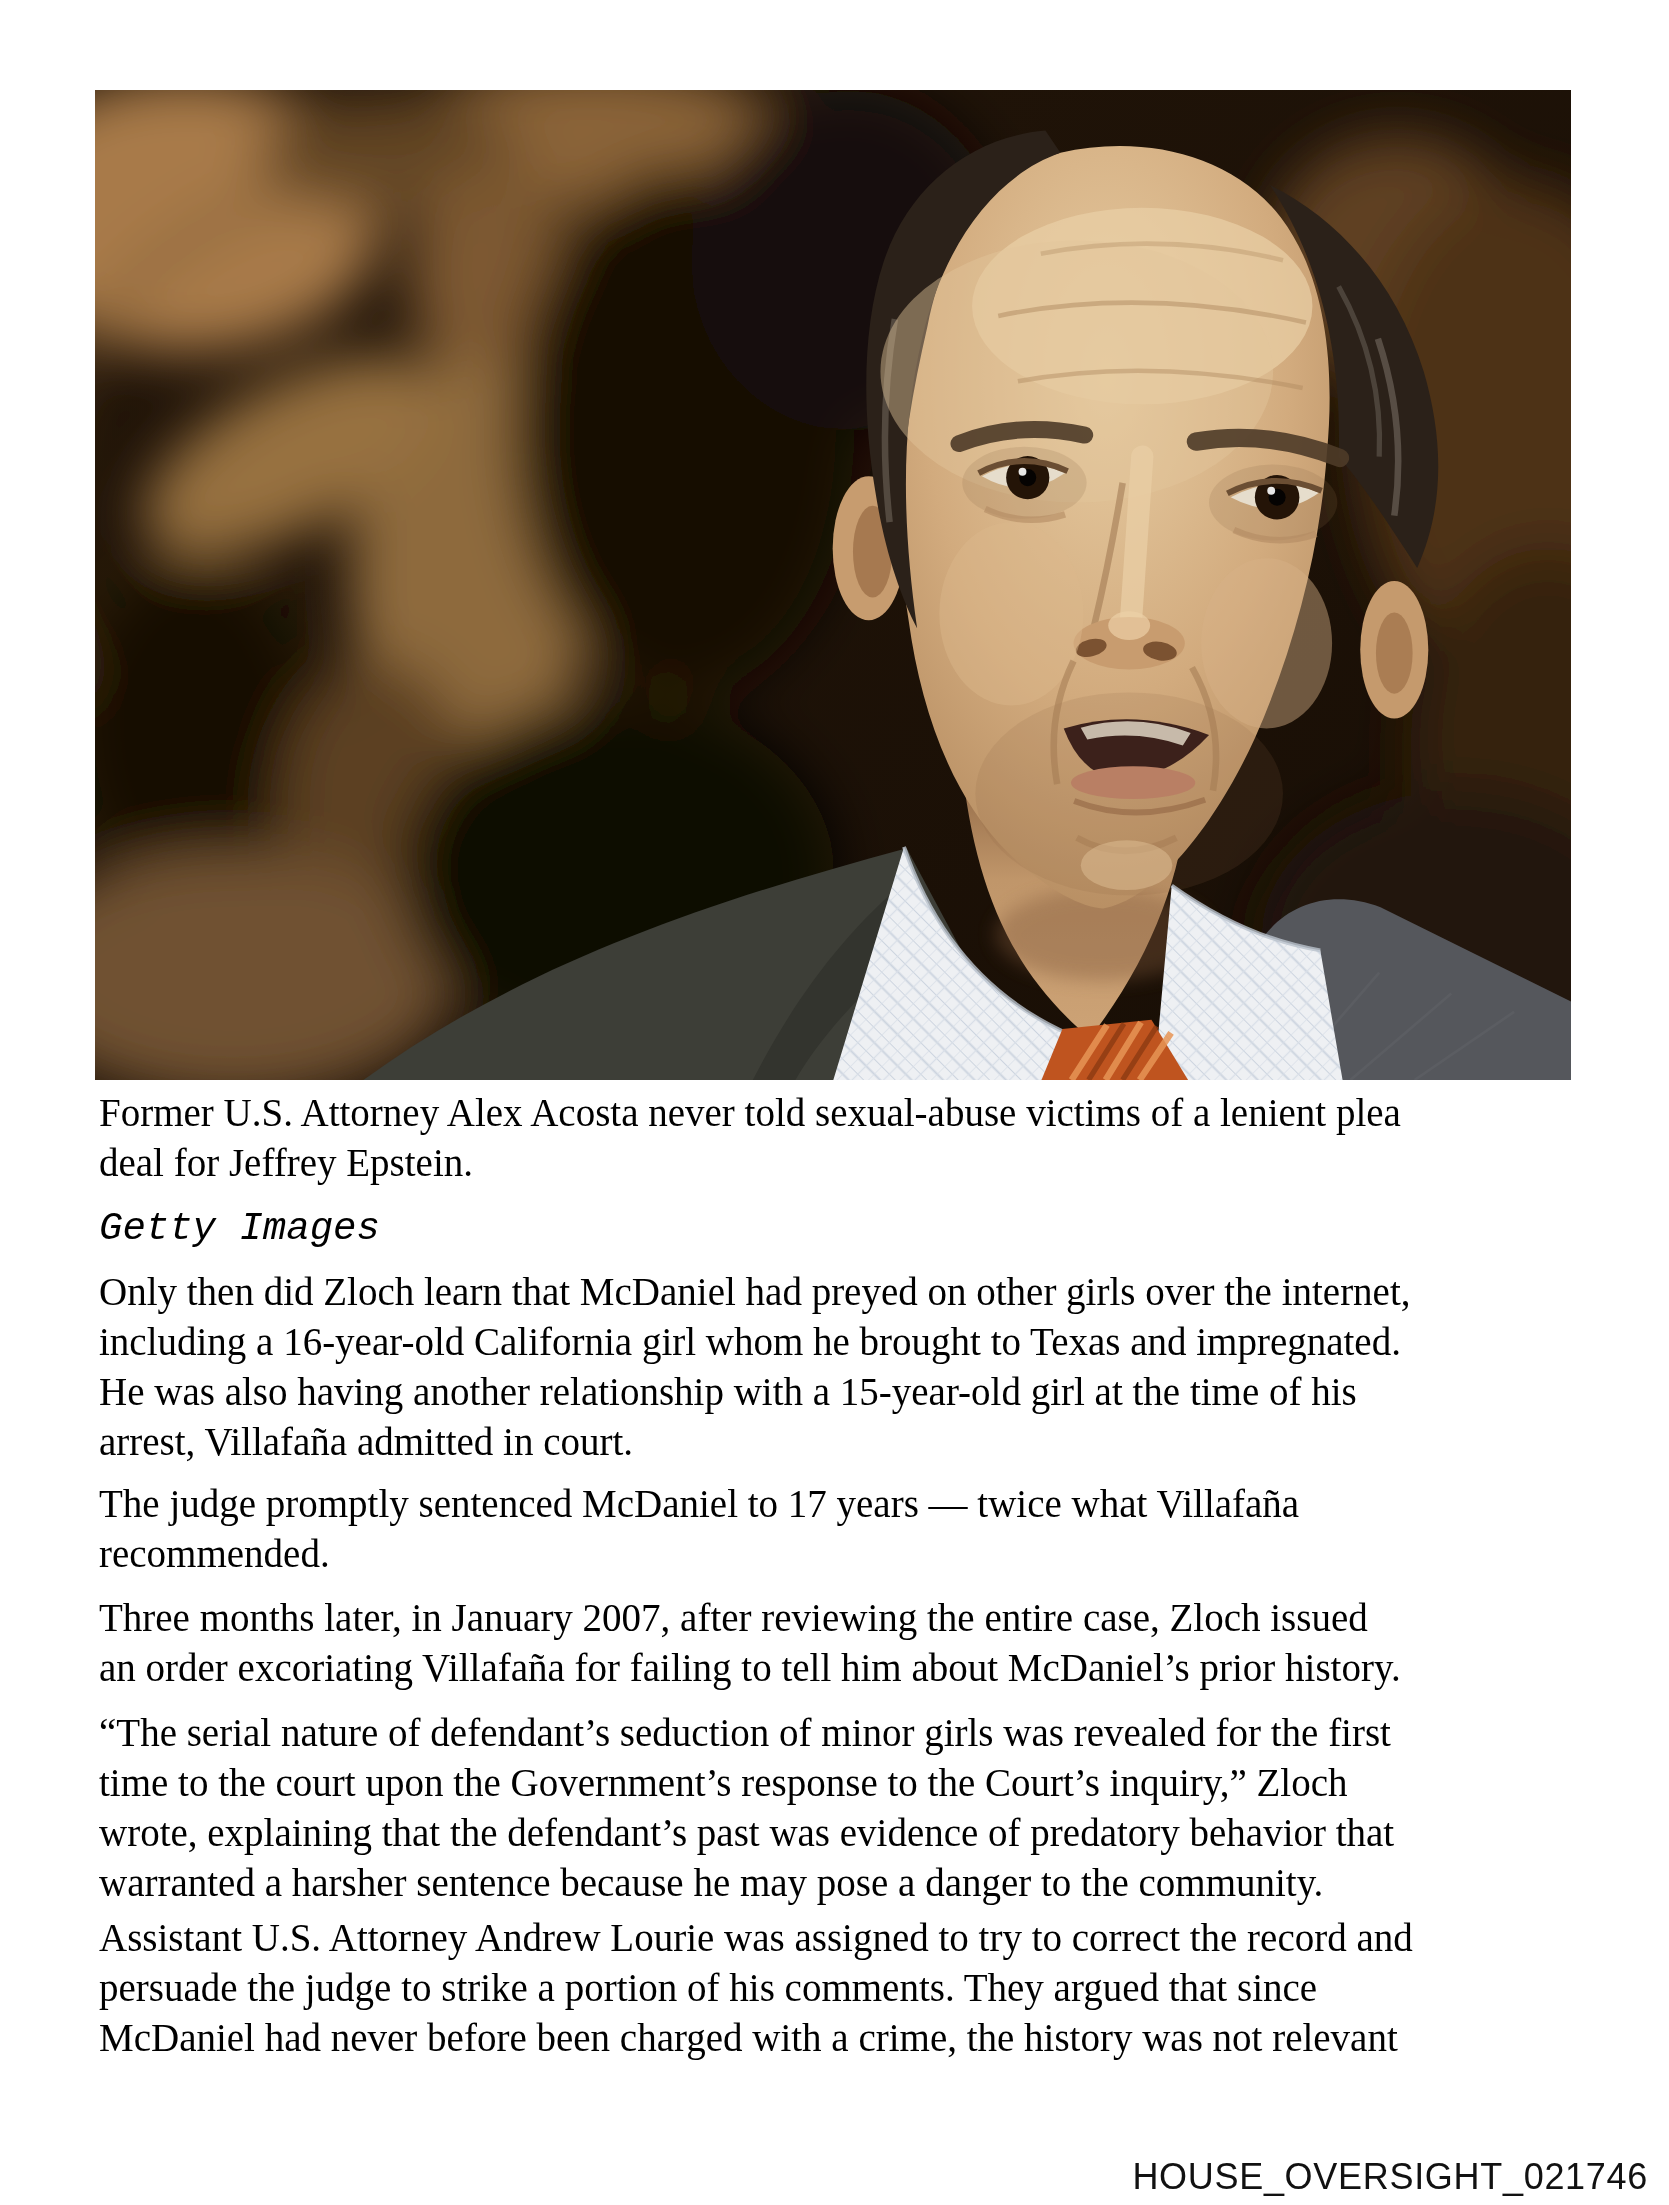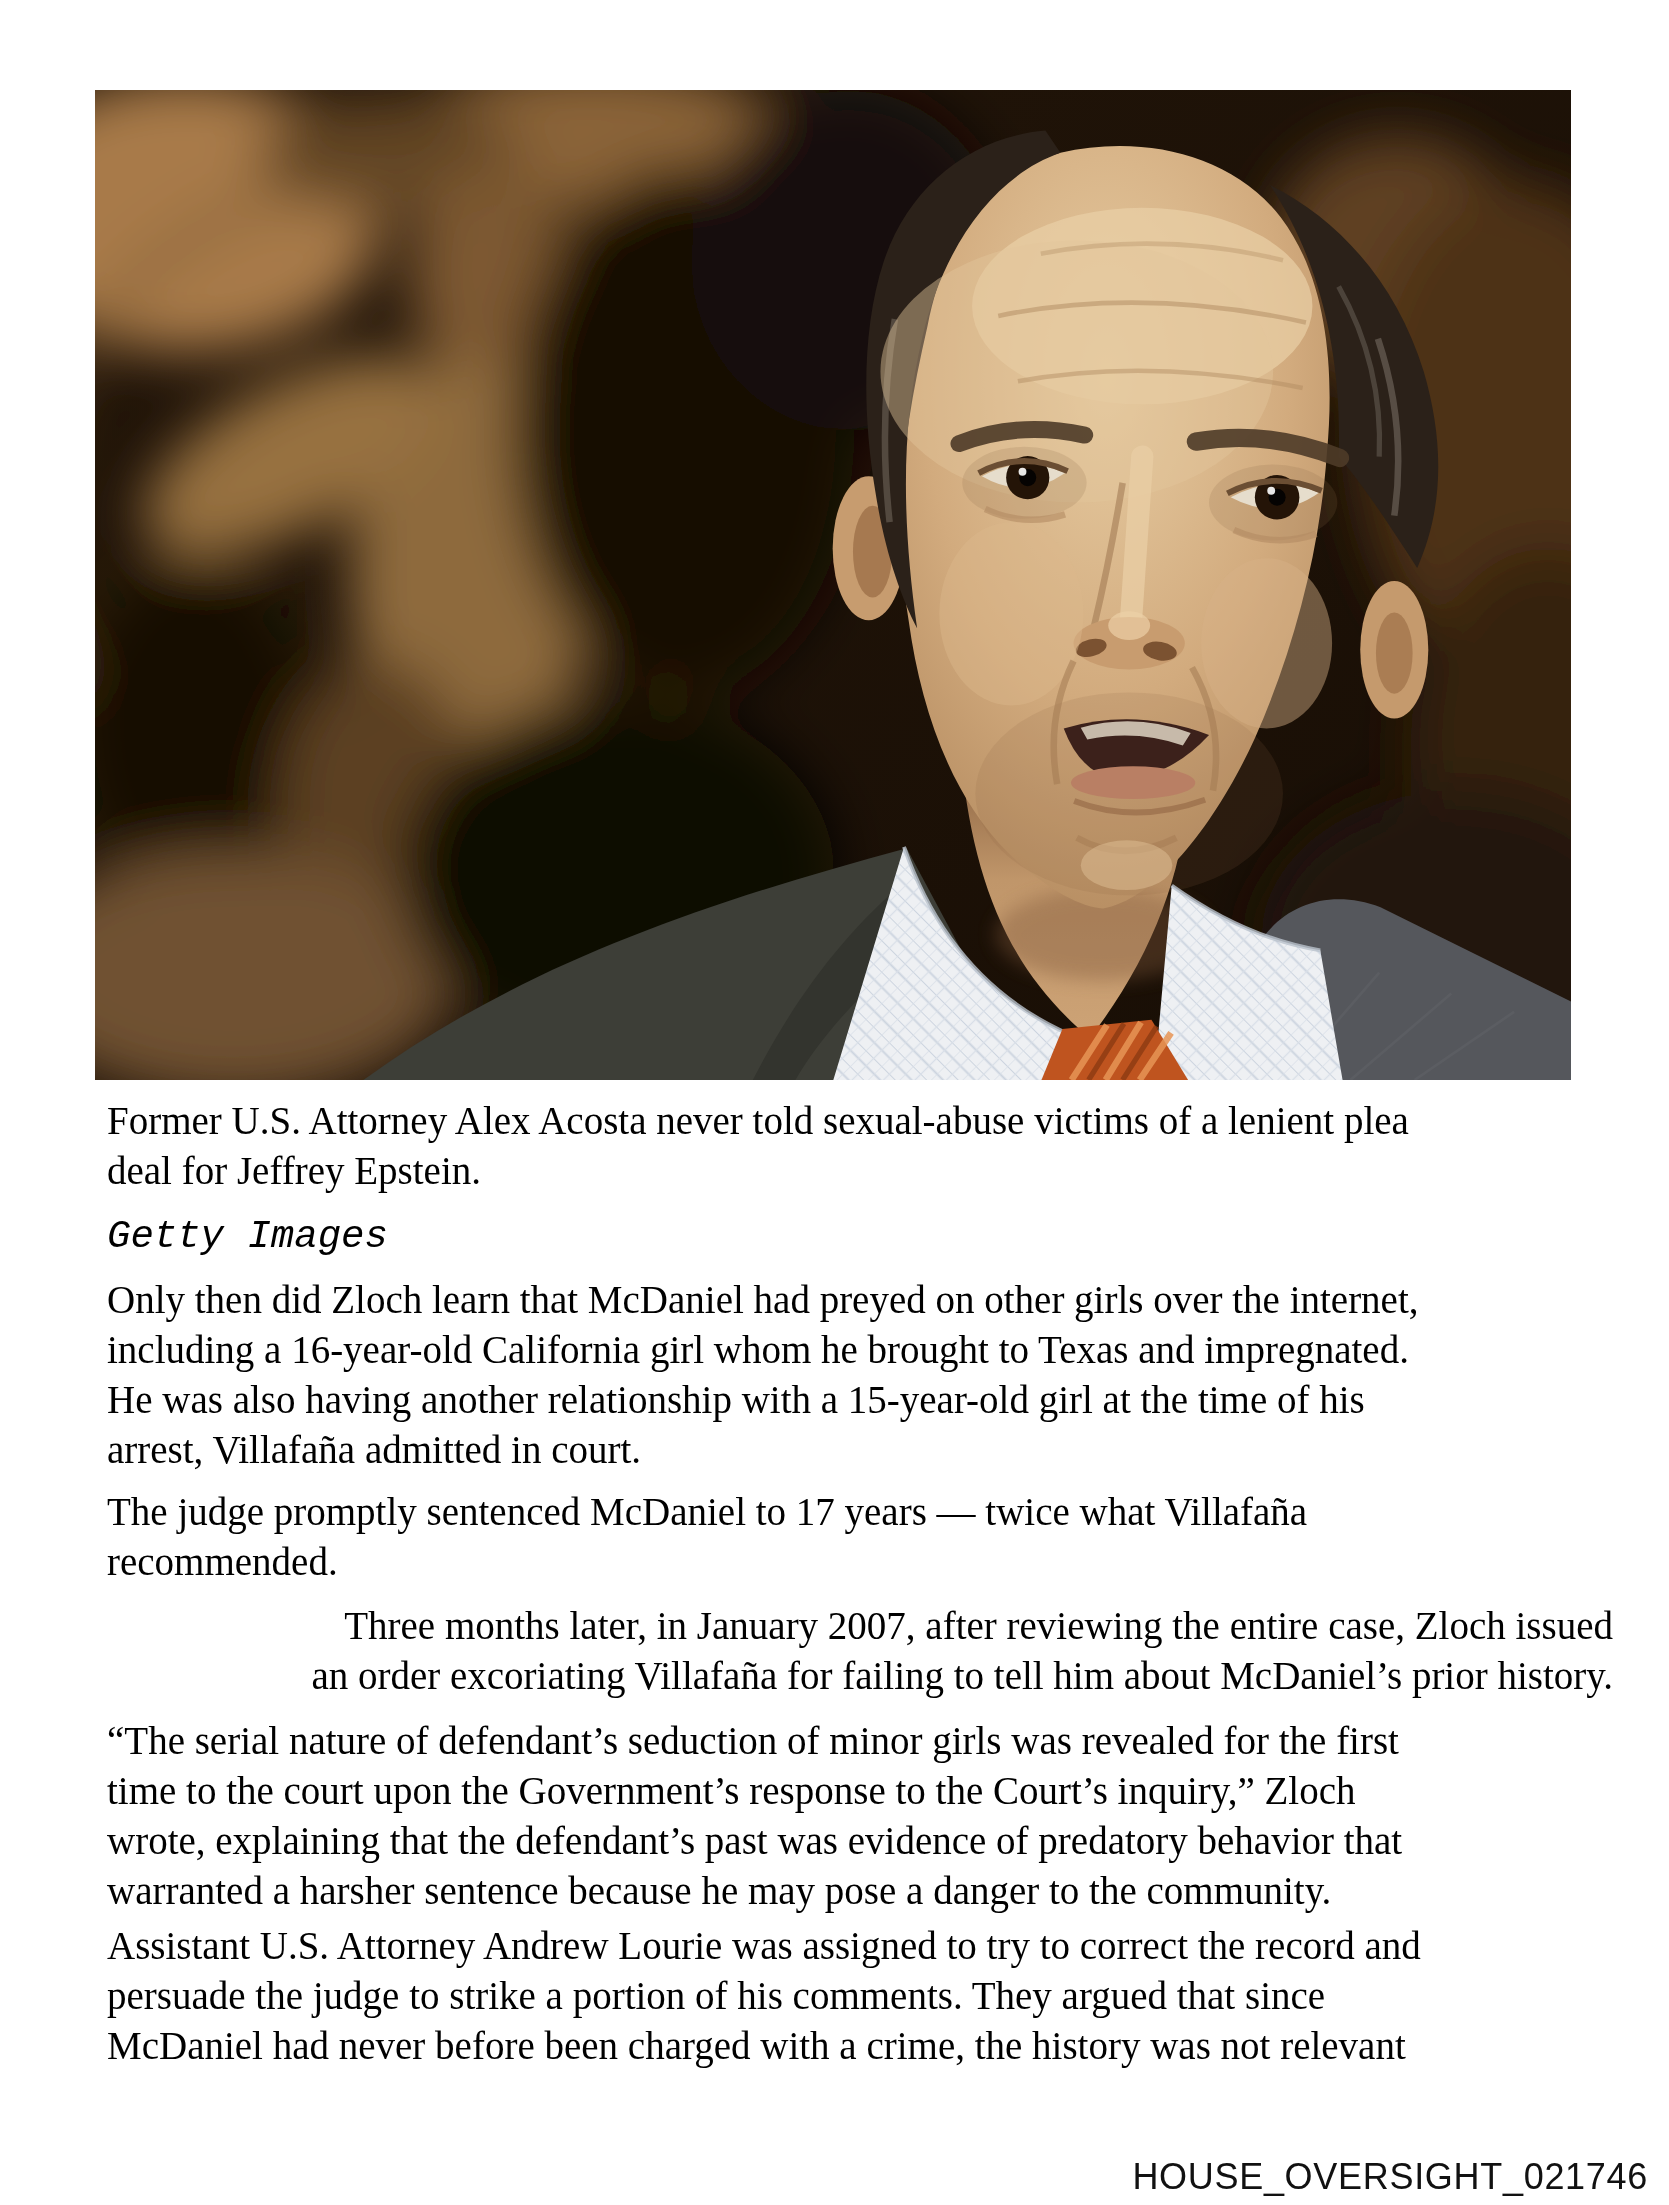--- a/index.html
+++ b/index.html
@@ -20,31 +20,31 @@
     height: 990px;
     margin: 0;
     padding: 0;
     line-height: 0;
   }
   .photo svg { display: block; width: 100%; height: 100%; }
   .textblock {
     position: absolute;
     left: 95px;
     width: 1506px;
-    margin: 12px;
+    margin: 4px;
     font-size: 39px;
     line-height: 50px;
     white-space: pre-line;
     color: #000000;
   }
   .caption { top: 1084px; }
   .credit  { top: 1200px; font-style: italic; font-family: Liberation Mono, monospace; }
   .p1 { top: 1263px; }
   .p2 { top: 1475px; }
-  .p3 { top: 1589px; text-align: right; }
+  .p3 { top: 1589px; }
   .p4 { top: 1704px; }
   .p5 { top: 1909px; }
   .bates {
     position: absolute;
     right: 21px;
     top: 2160px;
     font-family: "Liberation Sans", sans-serif;
     font-size: 36px;
     line-height: 34px;
     color: #111111;

